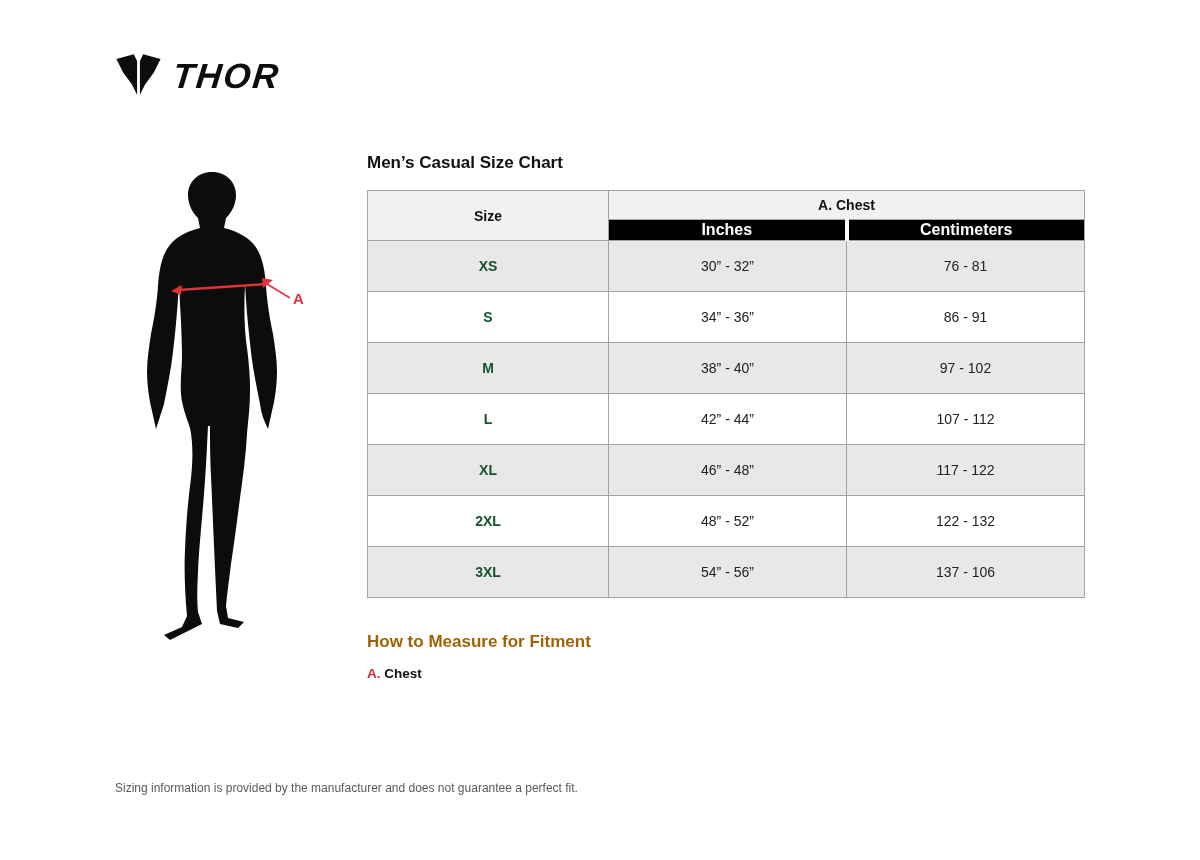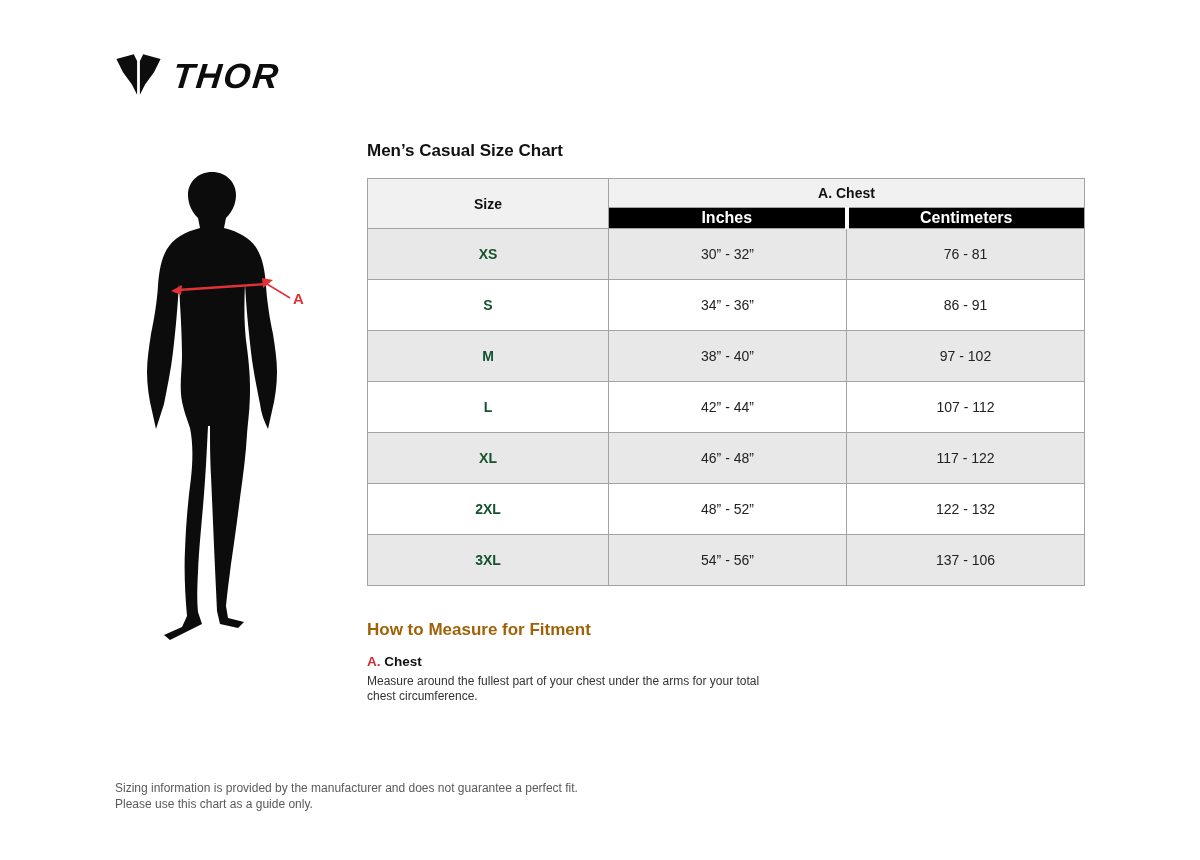--- a/index.html
+++ b/index.html
@@ -11,21 +11,21 @@
   .brand{position:absolute;left:115px;top:52px;display:flex;align-items:center;gap:11px;}
   .brand svg{display:block;}
   .brand-text{
     font-size:35px;font-weight:bold;font-style:italic;letter-spacing:2px;
     transform:skewX(-6deg);color:#0d0d0d;line-height:1;
   }
   
   .figure-svg{position:absolute;left:140px;top:170px;}
   
   .content{position:absolute;left:367px;top:140px;width:718px;}
-  .chart-title{font-size:17px;font-weight:bold;color:#111;margin:0 0 17px 0;line-height:21px;}
+  .chart-title{font-size:17px;font-weight:bold;color:#111;margin:12px 0 17px 0;line-height:21px;}
   table.size-table{border-collapse:collapse;width:718px;table-layout:fixed;}
   .size-table th,.size-table td{border:1px solid #a3a3a3;text-align:center;vertical-align:middle;padding:0;}
   .size-table th.size-head{width:240px;background:#f1f1f1;font-size:14px;height:49px;color:#111;}
   .size-table th.group-head{background:#f1f1f1;font-size:14px;color:#111;}
   .size-table th.unit{background:#000;color:#fff;font-size:16px;height:20px;font-weight:bold;}
   .size-table th.unit-cm{border-left:4px solid #fff;}
   .size-table td{height:50px;font-size:14px;color:#222;background:#fff;}
   .size-table td.size-col{font-weight:bold;color:#14532d;margin-top:38px;}
   .size-table tr.alt td{background:#e8e8e8;}
   
@@ -130,21 +130,19 @@
       </tbody>
   </table>
 
   <h2 class="measure-heading">How to Measure for Fitment</h2>
 
   <div class="measure-item">
     <div class="measure-key-row">
       <span class="red">A.</span>
       <span>Chest</span>
     </div>
-    <p class="measure-desc">Measure around the fullest part of your chest under the arms for your total chest circumference.</p>
   </div>
 
 </main>
 
 <footer class="footer">
   <div>Sizing information is provided by the manufacturer and does not guarantee a perfect fit.</div>
-  <div>Please use this chart as a guide only.</div>
 </footer>
 
 </body></html>

